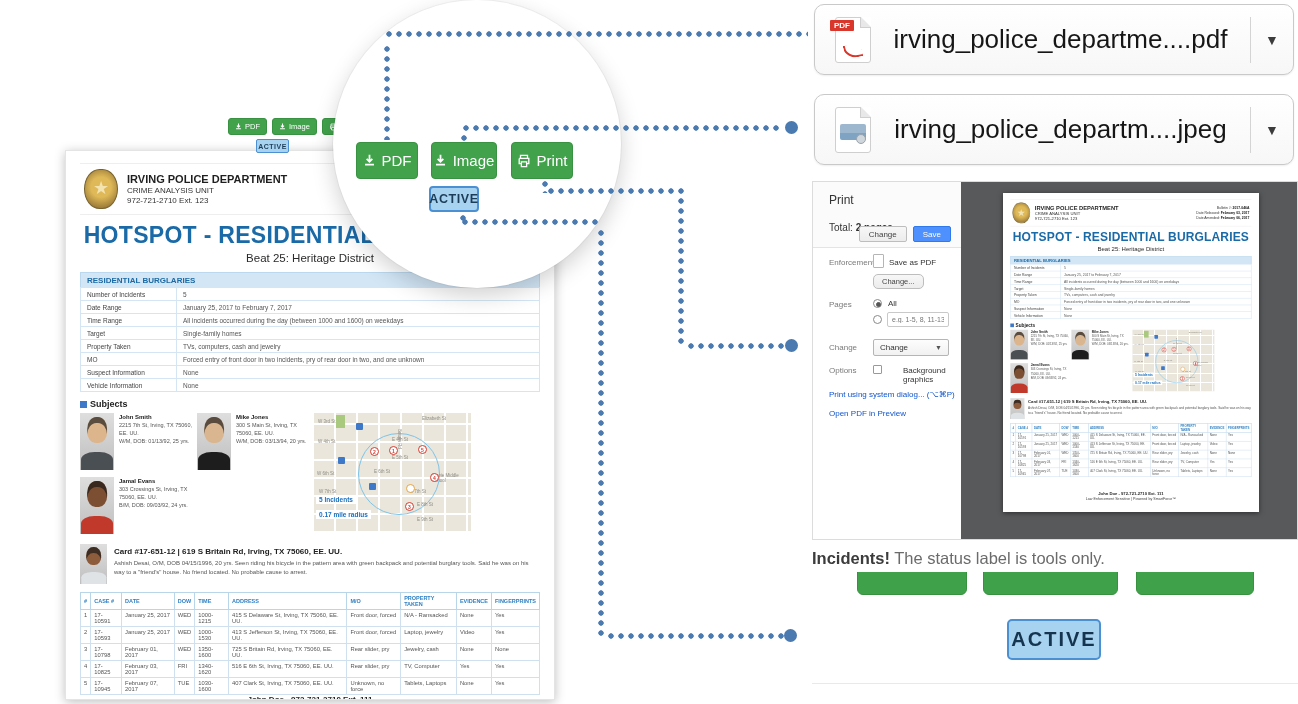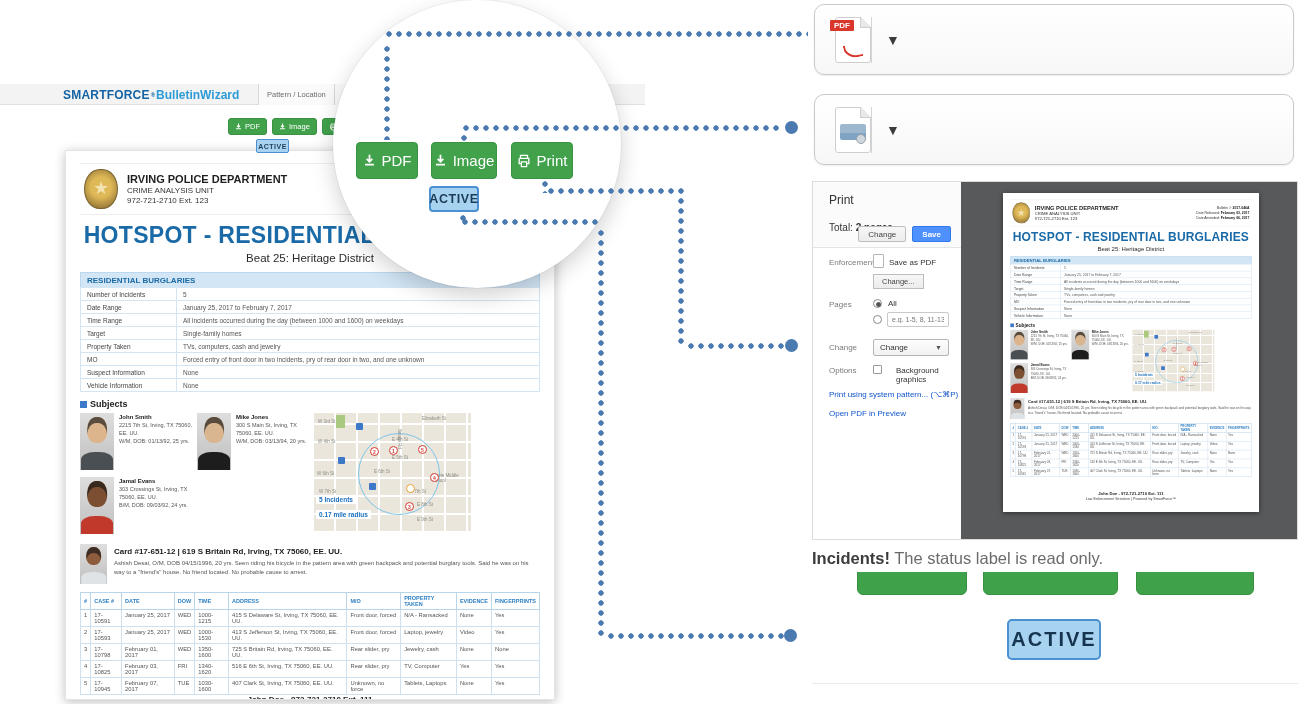--- a/index.html
+++ b/index.html
@@ -100,33 +100,33 @@
 
   
   .pd{position:absolute;left:812px;top:181px;width:486px;height:359px;border:1px solid #dcdcdc;background:#fff;display:flex;z-index:1}
   .pd-left{position:relative;width:148px;font-size:8px;color:#333}
   .pd-top{position:absolute;left:0;top:0;width:100%;height:66px;background:#fbfbfb;border-bottom:1px solid #e4e4e4}
   .pd-title{position:absolute;left:16px;top:11px;font-size:12px;color:#333}
   .pd-total{position:absolute;left:16px;top:40px;font-size:10px;color:#333}
   .pd-actions{position:absolute;right:10px;top:44px;display:flex;gap:6px}
   .btn-dlg{height:16px;padding:0 9px;font-size:8px;border-radius:2px;display:flex;align-items:center;justify-content:center}
   .btn-cancel{background:linear-gradient(#f7f7f7,#ececec);border:1px solid #bdbdbd;color:#444}
-  .btn-save{background:#4d90fe;border:1px solid #3079ed;color:#fff;font-weight:bold}
+  .btn-save{background:#4d90fe;border:1px solid #3079ed;color:#fff;font-weight:normal}
   .pd-label{position:absolute;left:16px;color:#7a7a7a}
   .pd-row-dest-icon{position:absolute;left:60px;top:72px;width:11px;height:14px;background:#fff;border:1px solid #b5b5b5;border-radius:1px}
   .pd-dest-text{position:absolute;left:76px;top:76px;color:#333}
-  .btn-change{position:absolute;left:60px;top:92px;height:15px;padding:0 8px;font-size:7.5px;background:linear-gradient(#f7f7f7,#ececec);border:1px solid #bdbdbd;border-radius:0;color:#444;display:flex;align-items:center}
+  .btn-change{position:absolute;left:60px;top:92px;height:15px;padding:0 8px;font-size:7.5px;background:linear-gradient(#f7f7f7,#ececec);border:1px solid #bdbdbd;border-radius:5px;color:#444;display:flex;align-items:center}
   .radio{position:absolute;width:9px;height:9px;border:1px solid #8a8a8a;border-radius:50%;background:#fff}
   .radio.sel::after{content:"";position:absolute;left:2px;top:2px;width:3px;height:3px;border-radius:50%;background:#555;border:0.5px solid #555}
   .pd-all{position:absolute;left:75px;top:117px;color:#333}
   .pd-input{position:absolute;left:74px;top:130px;width:62px;height:15px;border:1px solid #c9c9c9;border-radius:2px;font-size:7px;color:#999;padding:0 4px;font-family:"Liberation Sans",sans-serif}
   .pd-select{position:absolute;left:60px;top:157px;width:76px;height:17px;border:1px solid #b5b5b5;border-radius:2px;background:linear-gradient(#fdfdfd,#f1f1f1);display:flex;align-items:center;padding:0 6px;color:#333}
   .pd-select .car{margin-left:auto;font-size:7px;color:#555}
   .checkbox{position:absolute;left:60px;top:183px;width:9px;height:9px;border:1px solid #999;border-radius:1px;background:#fff}
-  .pd-check-label{position:absolute;left:83px;top:184px;color:#333}
+  .pd-check-label{position:absolute;left:90px;top:184px;color:#333}
   .pd-link{position:absolute;left:16px;color:#1155cc}
   .pd-preview{flex:1;background:#58595b;position:relative;overflow:hidden}
   .preview-page{position:absolute;left:42px;top:11px;width:256px;height:319px;background:#fff;box-shadow:0 1px 5px rgba(0,0,0,.5);overflow:hidden}
   .preview-scale{transform:scale(.522);transform-origin:0 0;width:490px}
   .preview-scale .doc{position:static;height:610px;box-shadow:none;border:none;z-index:auto}
   .preview-scale .doc .doc-meta{display:block}
 
   
   .note{position:absolute;left:812px;top:549px;font-size:16.5px;color:#6b6b6b;z-index:1}
   .note b{color:#3c3c3c}
@@ -135,31 +135,20 @@
   .badge-static{position:absolute;left:195px;top:47px;width:94px;height:41px;background:#a8d3f0;border:2px solid #4a90d2;border-radius:5px;color:#15344f;font-size:20px;font-weight:bold;letter-spacing:2px;display:flex;align-items:center;justify-content:center}
   .status-divider{position:absolute;left:0;top:111px;width:100%;height:1px;background:#e9e9e9}
 
   .ico{display:inline-block;vertical-align:middle}
 </style>
 </head>
 <body>
 
 <div class="canvas">
 
-  <div class="app-header">
-    <div class="brand">
-      <span class="b1">SMARTFORCE</span>
-        <sup>®</sup>
-        <span class="b2">BulletinWizard</span>
-    </div>
-    <div class="tabs">
-      <div class="tab">Pattern / Location</div>
-      <div class="tab">Officer Saf</div>
-    </div>
-  </div>
 
   <div class="mini-toolbar">
     <div class="btn-mini">
       <svg class="ico" width="7" height="7" viewBox="0 0 16 16">
           <path d="M8 1v8M4.5 6L8 9.5 11.5 6M2.5 13h11" stroke="#fff" stroke-width="2.4" fill="none"></path>
         </svg>
       <span>PDF</span>
     </div>
     <div class="btn-mini">
       <svg class="ico" width="7" height="7" viewBox="0 0 16 16">
@@ -425,31 +414,33 @@
   <div class="dot-big" style="left:784px;top:629px"></div>
 
   <div class="dl-bar" style="top:4px">
     <div class="dl-icon">
       <div class="fpage">
           <div class="fold"></div>
           <div class="pdf-badge">PDF</div>
           <div class="pdf-squig"></div>
         </div>
     </div>
+    <div class="dl-name">irving_police_departme....pdf</div>
     <div class="dl-sep"></div>
     <div class="dl-caret">▼</div>
   </div>
   <div class="dl-bar" style="top:94px">
     <div class="dl-icon">
       <div class="fpage">
           <div class="fold"></div>
           <div class="img-thumb"></div>
           <div class="img-dot"></div>
         </div>
     </div>
+    <div class="dl-name">irving_police_departm....jpeg</div>
     <div class="dl-sep"></div>
     <div class="dl-caret">▼</div>
   </div>
 
   <div class="pd">
     <div class="pd-left">
       <div class="pd-top">
         <div class="pd-title">Print</div>
         <div class="pd-total"><span>Total:</span> <b>2 pages</b></div>
         <div class="pd-actions">
@@ -467,21 +458,21 @@
       <div class="radio" style="left:60px;top:133px"></div>
       <input class="pd-input" placeholder="e.g. 1-5, 8, 11-13" style="">
       <div class="pd-label" style="top:161px">Change</div>
       <div class="pd-select">
         <span>Change</span>
         <span class="car">▼</span>
       </div>
       <div class="pd-label" style="top:184px">Options</div>
       <div class="checkbox"></div>
       <div class="pd-check-label">Background graphics</div>
-      <div class="pd-link" style="top:208px">Print using system pattern... (⌥⌘P)</div>
+      <div class="pd-link" style="top:208px">Print using system dialog... (⌥⌘P)</div>
       <div class="pd-link" style="top:227px">Open PDF in Preview</div>
     </div>
     <div class="pd-preview">
       <div class="preview-page">
         <div class="preview-scale">
             <div class="doc">
     <div class="doc-head">
       <div class="badge-logo"></div>
       <div class="dept">
         <span class="d1">IRVING POLICE DEPARTMENT</span>
@@ -688,21 +679,21 @@
     <div class="doc-footer">
       <div class="f1">John Doe - 972-721-2710 Ext. 111</div>
       <div class="f2">Law Enforcement Sensitive | Powered by SmartForce™</div>
     </div>
   </div>
           </div>
       </div>
     </div>
   </div>
 
-  <div class="note"><b>Incidents!</b><span> The status label is read only.</span></div>
+  <div class="note"><b>Incidents!</b><span> The status label is tools only.</span></div>
 
   <div class="status-panel">
     <div class="stub" style="left:45px;width:110px"></div>
     <div class="stub" style="left:171px;width:135px"></div>
     <div class="stub" style="left:324px;width:118px"></div>
     <div class="badge-static">ACTIVE</div>
     <div class="status-divider"></div>
   </div>
 
 </div>

